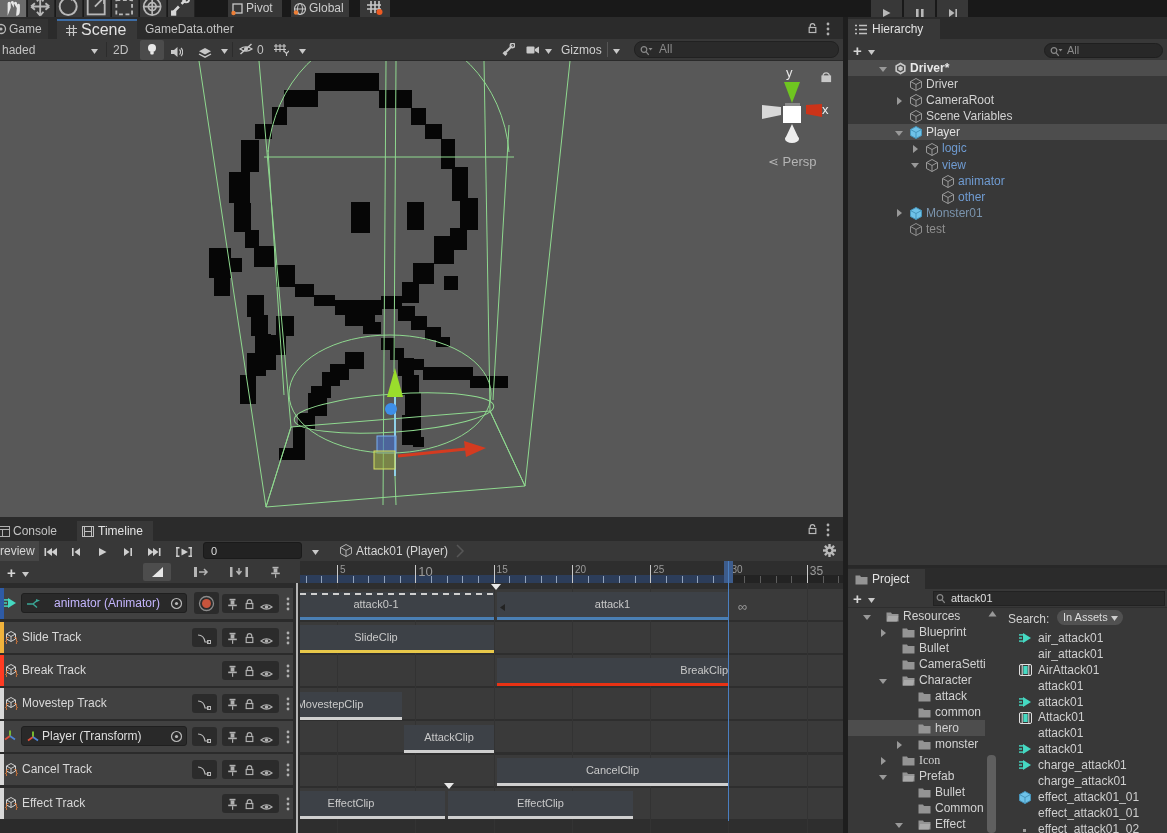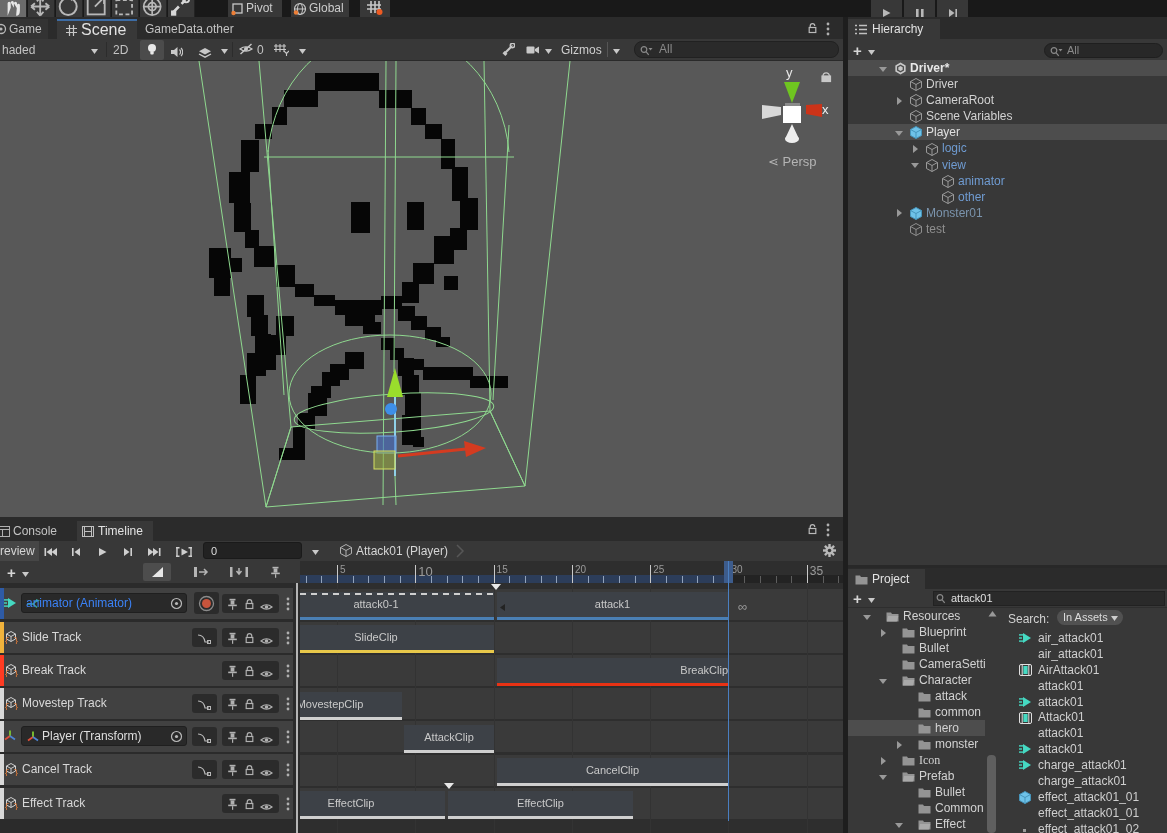--- a/index.html
+++ b/index.html
@@ -374,21 +374,21 @@
         <polygon points="4,1 12,6 4,11" fill="#45d9c2"></polygon>
         <rect x="0" y="2.2" width="4" height="1.4" fill="#45d9c2"></rect>
         <rect x="0" y="5.3" width="3" height="1.4" fill="#45d9c2"></rect>
         <rect x="0" y="8.4" width="4" height="1.4" fill="#45d9c2"></rect>
       </svg>
       <div class="abs" style="left:21px;top:5px;width:166px;height:20px;background:#292929;border:1px solid #1f1f1f;border-radius:3px;">
         <svg class="abs" style="left:5px;top:5px;" width="13" height="10" viewBox="0 0 13 10">
           <path d="M0,5 L6,5 M6,5 L10,1.5 M6,5 L10,8.5" stroke="#3aa696" stroke-width="1.4" fill="none"></path>
           <polygon points="9,0 13,1.5 9,3.2" fill="#3aa696"></polygon>
         </svg>
-        <span class="abs" style="left:4px;top:2px;color:#3b82f6;font-size:12px;">animator (Animator)</span>
+        <span class="abs" style="left:32px;top:2px;color:#c4b5fd;font-size:12px;">animator (Animator)</span>
         <svg class="abs" style="left:148px;top:3px;" width="13" height="13">
           <circle cx="6.5" cy="6.5" r="5" fill="none" stroke="#b9b9b9" stroke-width="1.2"></circle>
           <circle cx="6.5" cy="6.5" r="1.6" fill="#b9b9b9"></circle>
         </svg>
       </div>
       <div class="abs" style="left:194px;top:4px;width:25px;height:22px;background:#2b2b2b;border-radius:3px;"><svg style="margin:3px 0 0 4px;" width="17" height="17">
           <circle cx="8.5" cy="8.5" r="7" fill="none" stroke="#8a8a8a" stroke-width="1.3"></circle>
           <circle cx="8.5" cy="8.5" r="4.5" fill="#c7543c"></circle>
         </svg></div>
       <div class="abs" style="left:222px;top:6px;width:57px;height:19px;background:#2b2b2b;border-radius:3px;"></div>

